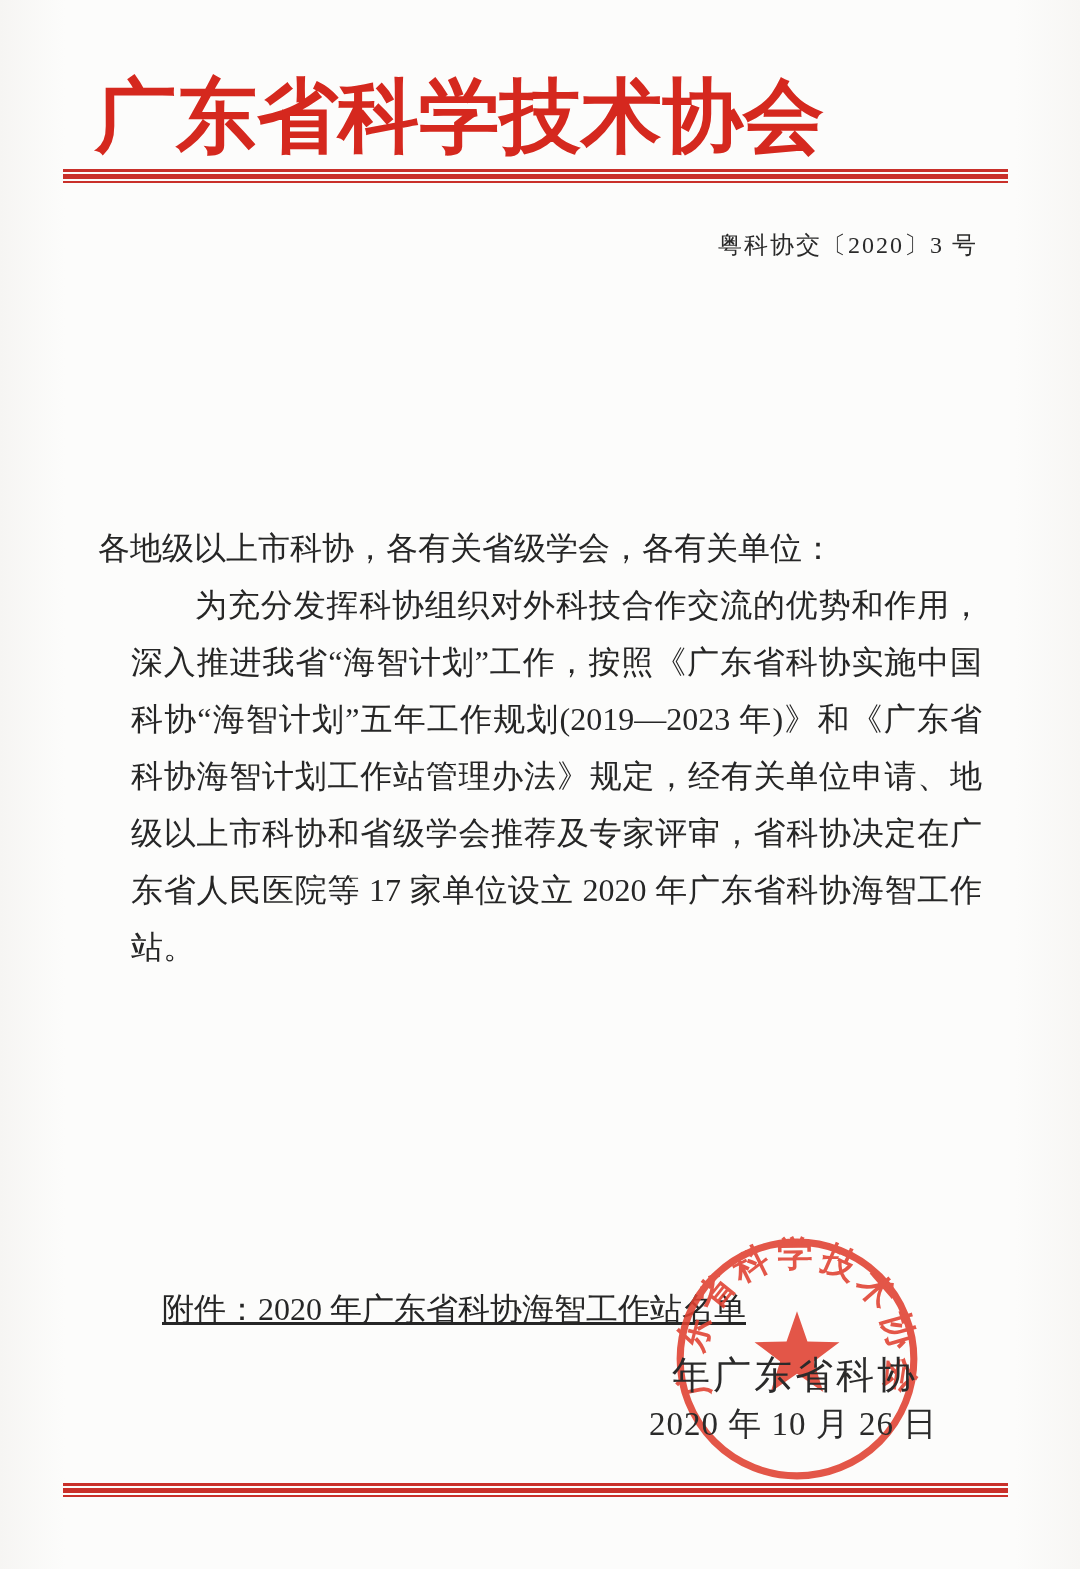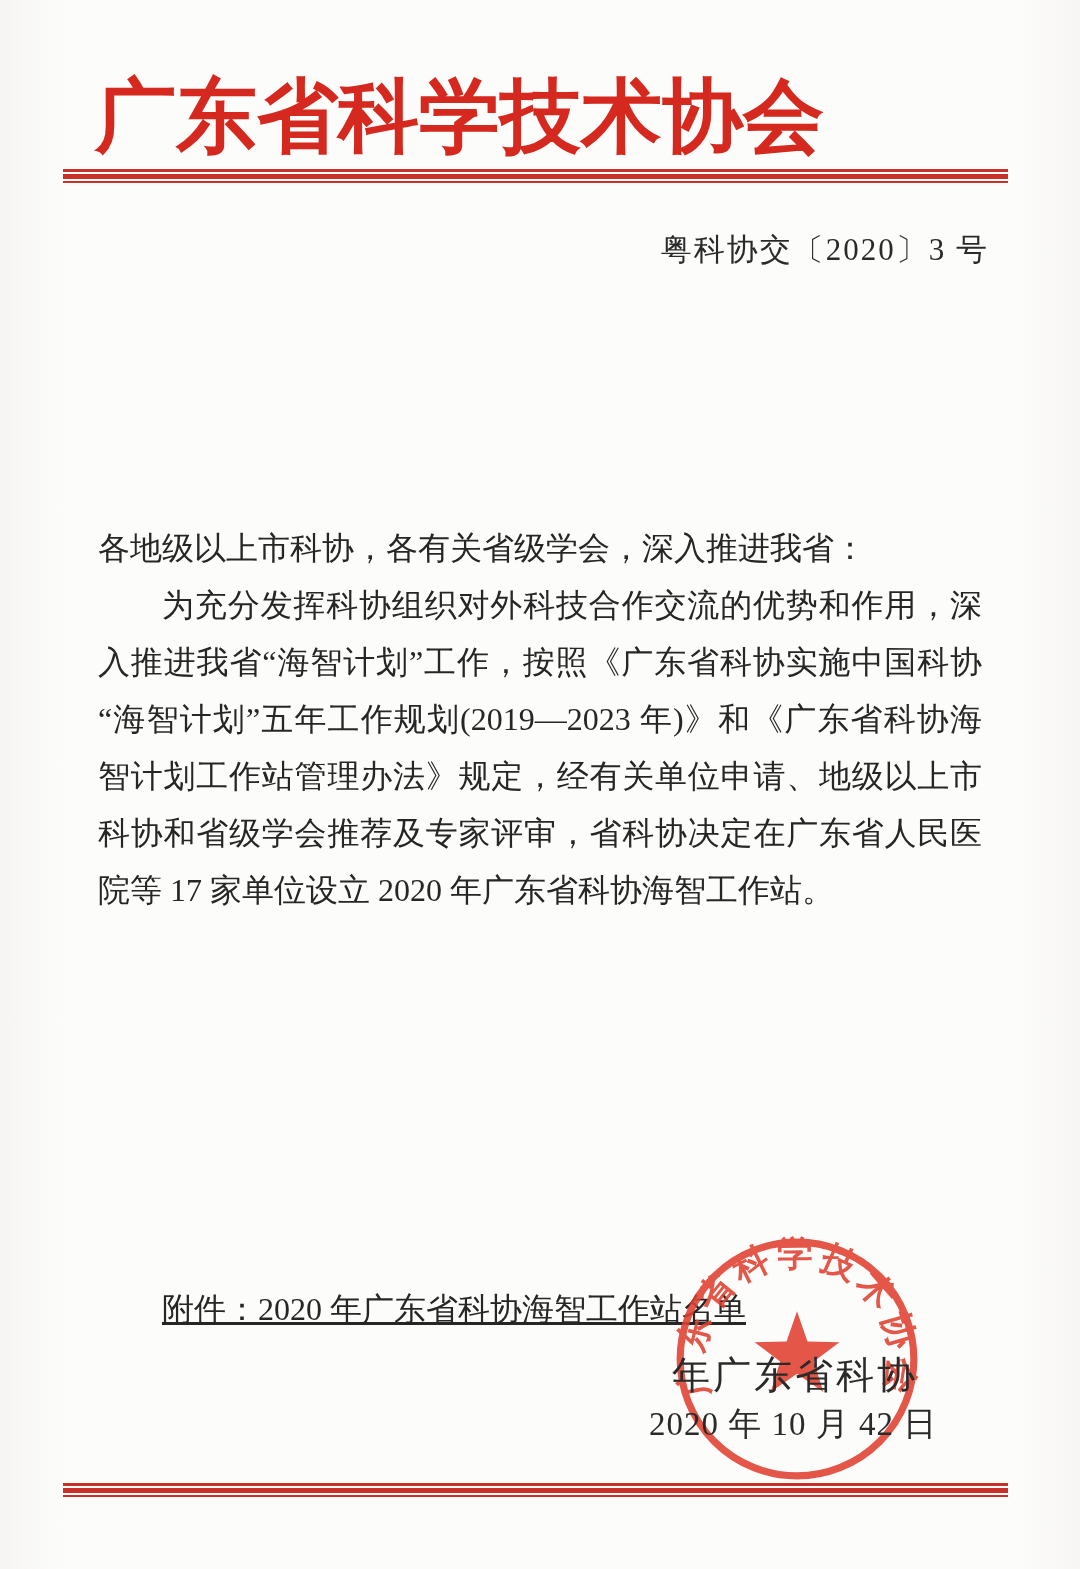--- a/index.html
+++ b/index.html
@@ -37,40 +37,40 @@
   }
   .red-rule .bar-thin-top{height:3px;background:var(--line_red);}
   .red-rule .gap1{height:2px;}
   .red-rule .bar-thick{height:5px;background:var(--line_red);}
   .red-rule .gap2{height:1.5px;}
   .red-rule .bar-thin-bottom{height:2.5px;background:var(--line_red);}
   .rule-top{top:169px;}
   .rule-bottom{top:1483px;}
 
   .doc-number{
-    position:absolute;top:229px;right:91px;
-    font-size:31px;letter-spacing:2px;color:#2a2a2a;
+    position:absolute;top:229px;right:102px;
+    font-size:24px;letter-spacing:2px;color:#2a2a2a;
   }
 
   
   .doc-title{
     position:absolute;top:352px;left:0;width:100%;
     text-align:center;
     font-family:"Liberation Sans", sans-serif;
     font-weight:700;font-size:42px;line-height:59px;
     color:#1a1a1a;
   }
 
   
   .body-text{
     position:absolute;left:98px;top:520px;width:884px;
     font-size:32px;line-height:57px;
     text-align:justify;color:#262626;
   }
-  .body-text p.indent{text-indent:2em;}
+  .body-text p.indent{text-indent:2em;margin-left:33px;}
 
   .attachment{
     position:absolute;left:98px;top:1288px;width:884px;
     font-size:32px;text-indent:2em;color:#262626;text-decoration:underline;
   }
 
   
   .seal{
     position:absolute;left:670px;top:1232px;width:254px;height:254px;
     opacity:.88;z-index:1;
@@ -98,37 +98,37 @@
     <div class="gap1"></div>
     <div class="bar-thick"></div>
     <div class="gap2"></div>
     <div class="bar-thin-bottom"></div>
   </div>
 
   <div class="doc-number">粤科协交〔2020〕3 号</div>
 
 
   <div class="body-text">
-    <p>各地级以上市科协，各有关省级学会，深入推进我省：</p>
+    <p>各地级以上市科协，各有关省级学会，各有关单位：</p>
     <p class="indent">为充分发挥科协组织对外科技合作交流的优势和作用，深入推进我省“海智计划”工作，按照《广东省科协实施中国科协“海智计划”五年工作规划(2019—2023 年)》和《广东省科协海智计划工作站管理办法》规定，经有关单位申请、地级以上市科协和省级学会推荐及专家评审，省科协决定在广东省人民医院等 17 家单位设立 2020 年广东省科协海智工作站。</p>
   </div>
 
   <div class="attachment">附件：2020 年广东省科协海智工作站名单</div>
 
   <svg class="seal" viewBox="0 0 250 250" aria-hidden="true">
     <circle cx="125" cy="125" r="115" fill="none" stroke="var(--seal_red)" stroke-width="7"></circle>
     <path id="sealTextPath" d="M 39.7 159.5 A 92 92 0 1 1 210.3 159.5" fill="none"></path>
     <text font-size="35" font-weight="700" fill="var(--seal_red)" font-family="Liberation Sans, sans-serif">
       <textPath href="#sealTextPath" startOffset="0" textLength="356" lengthAdjust="spacing">广东省科学技术协会</textPath>
     </text>
     <polygon fill="var(--seal_red)" points="125,78 114.7,107.8 83.2,108.4 108.4,127.4 99.1,157.6 125,139.5 150.9,157.6 141.6,127.4 166.8,108.4 135.3,107.8"></polygon>
   </svg>
 
   <div class="signer">年广东省科协</div>
-  <div class="sign-date">2020 年 10 月 42 日</div>
+  <div class="sign-date">2020 年 10 月 26 日</div>
 
   <div class="red-rule rule-bottom">
     <div class="bar-thin-top"></div>
     <div class="gap1"></div>
     <div class="bar-thick"></div>
     <div class="gap2"></div>
     <div class="bar-thin-bottom"></div>
   </div>
 
 </div>

